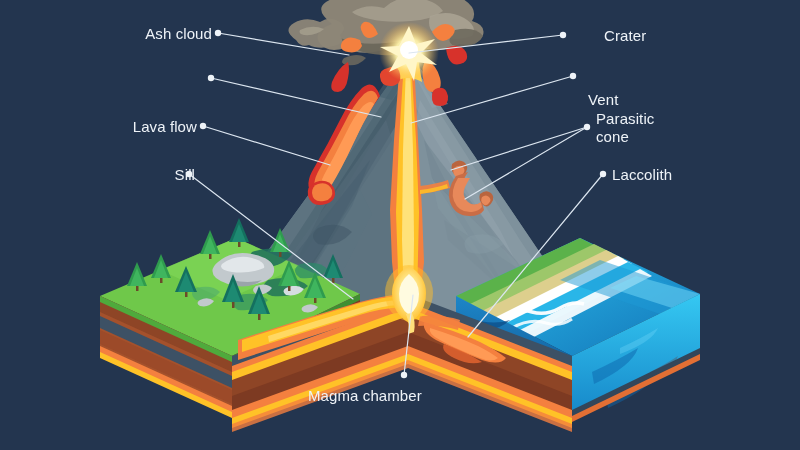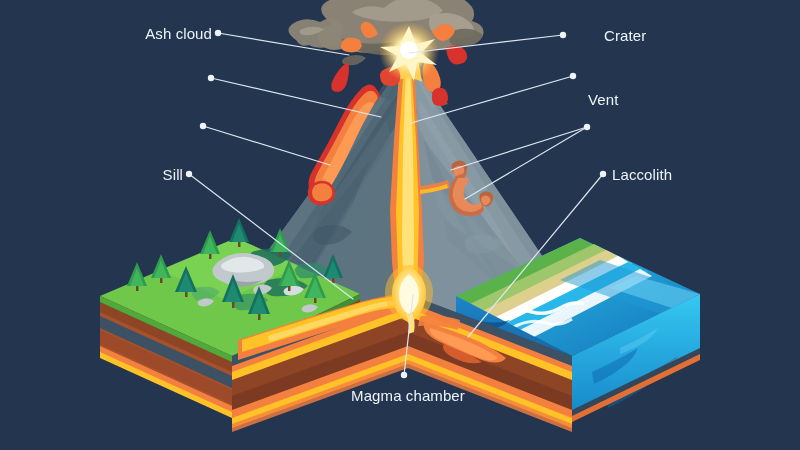--- a/index.html
+++ b/index.html
@@ -14,21 +14,21 @@
     position:absolute;
     color:#eef3f8;
     font-size:15px;
     line-height:18px;
     font-family:"Liberation Sans", sans-serif;
     white-space:pre;
     letter-spacing:.1px;
   }
   .lbl.r { text-align:left; }
   .lbl.l { text-align:right; }
-  .lbl.c { text-align:center; }
+  .lbl.c { text-align:left; }
 </style>
 </head>
 <body>
 
 <div id="stage">
 
   <svg id="art" viewBox="0 0 800 450">
     <defs>
       <linearGradient id="gMagma" x1="0" y1="0" x2="0" y2="1">
         <stop offset="0%" stop-color="#fff2b0"></stop>
@@ -331,20 +331,23 @@
         <circle cx="189" cy="174" r="3.2"></circle>
         <circle cx="563" cy="35" r="3.2"></circle>
         <circle cx="573" cy="76" r="3.2"></circle>
         <circle cx="587" cy="127" r="3.2"></circle>
         <circle cx="603" cy="174" r="3.2"></circle>
         <circle cx="404" cy="375" r="3.2"></circle>
       </g>
   </svg>
 
   <div class="lbl l" style="left:0;top:25px;width:212px;">Ash cloud</div>
-  <div class="lbl l" style="left:0;top:166px;width:183px;">Sill</div>
+  <div class="lbl l" style="left:0;top:118px;width:197px;">Lava flow</div>
+  <div class="lbl l" style="left:12px;top:166px;width:183px;">Sill</div>
 
   <div class="lbl r" style="left:572px;top:27px;margin-left:32px;">Crater</div>
   <div class="lbl r" style="left:588px;top:68px;margin-top:23px;">Vent</div>
+  <div class="lbl r" style="left:596px;top:110px;">Parasitic
+cone</div>
   <div class="lbl r" style="left:612px;top:166px;text-align:center;">Laccolith</div>
 
   <div class="lbl c" style="left:308px;top:387px;width:200px;">Magma chamber</div>
 </div>
 
 </body></html>

